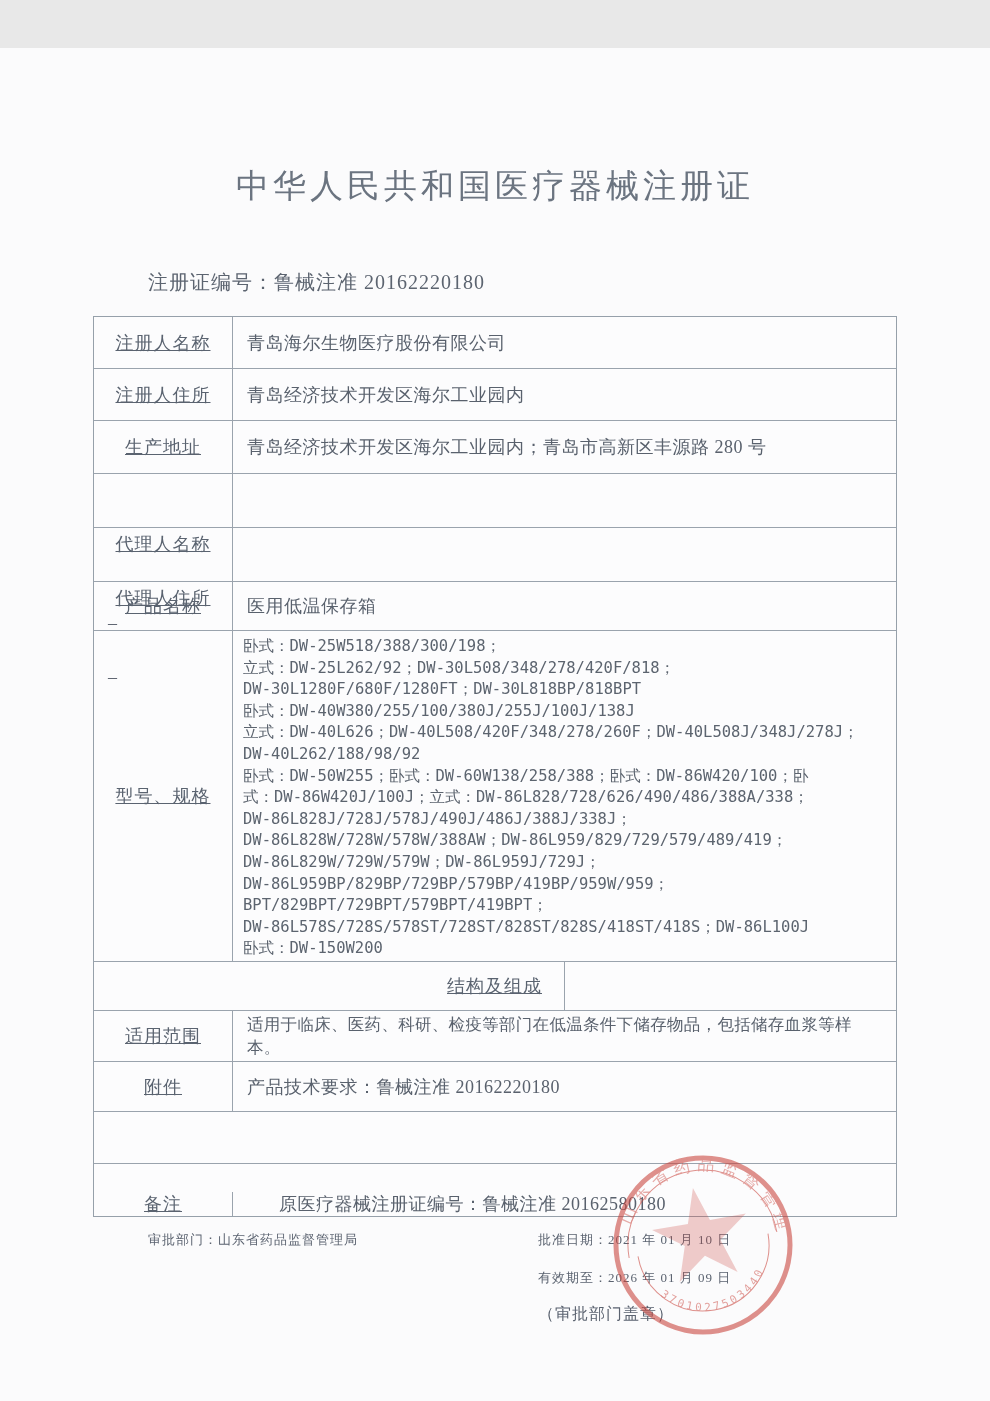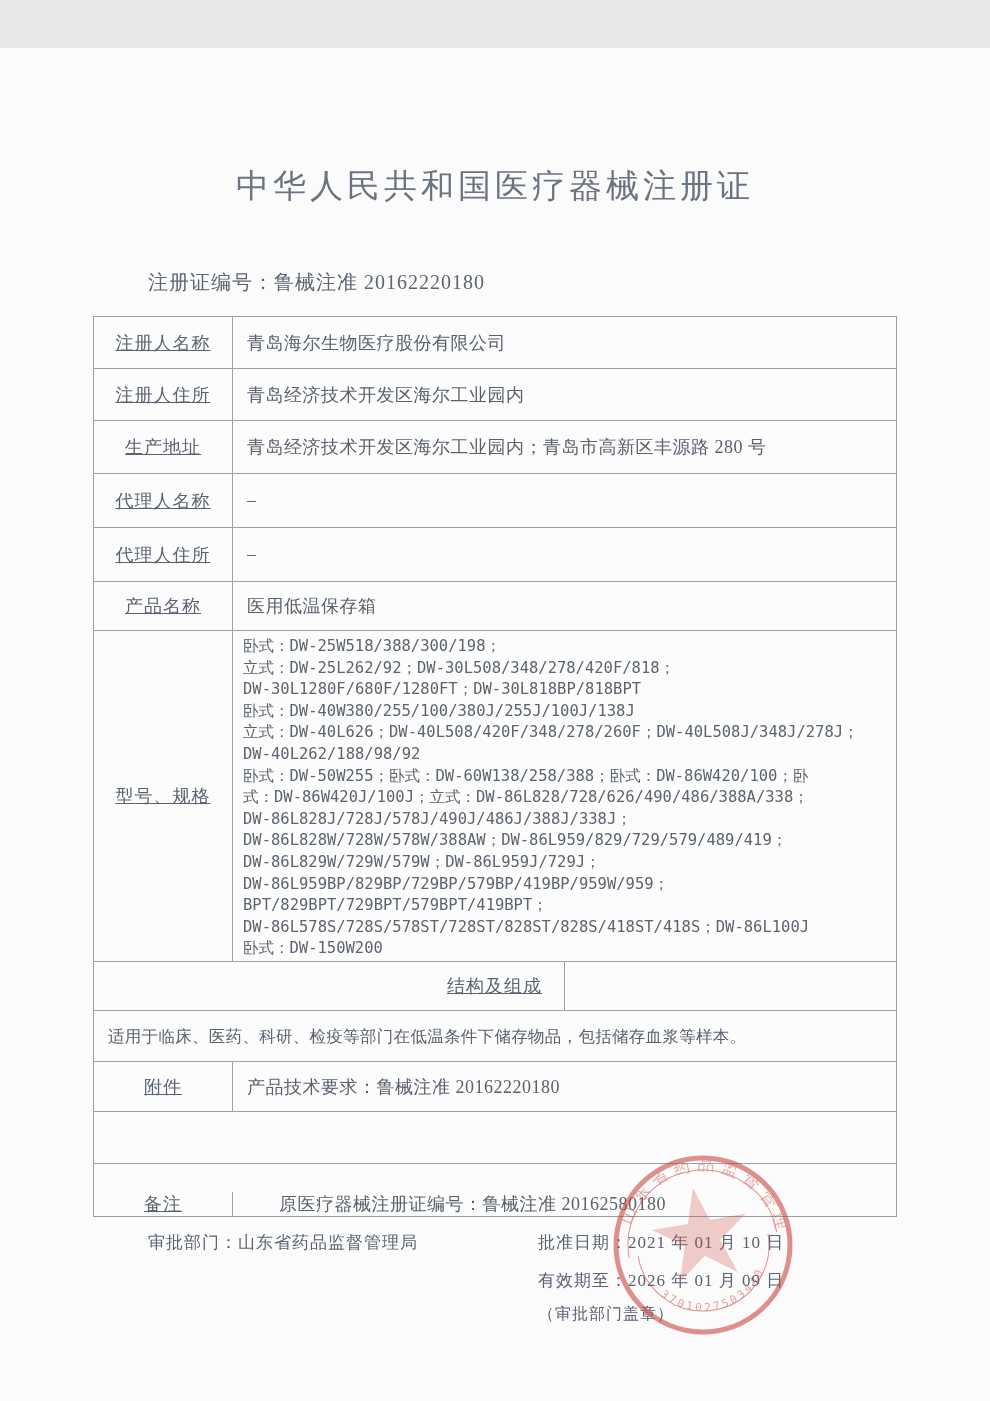--- a/index.html
+++ b/index.html
@@ -31,31 +31,31 @@
     display:flex; align-items:center; justify-content:center;
     font-size:18px; letter-spacing:1px; color:#5a6370; box-sizing:border-box;
     text-align:center;
     text-decoration:underline;
   }
   .val{
     flex:1; display:flex; align-items:center;
     padding:0 14px; font-size:18px; color:#59616d; box-sizing:border-box;
     letter-spacing:0.5px;
   }
-  .h52{height:52px;} .h53{height:53px;} .h54{height:54px;}
+  .h52{height:52px;} .h53{height:53px;} .h54{height:54px;flex-direction:column;}
   .h49{height:49px;justify-content:center;} .h50{height:50px;} .h51{height:51px;} .h331{height:331px;}
   .val.small{font-size:16.5px; line-height:23px; letter-spacing:0.3px;}
   .val.models{
     display:block; padding:5px 10px 0 10px;
     font-family:"DejaVu Sans Mono","Liberation Mono",monospace;
     font-size:15.5px; line-height:21.6px; color:#5c646f;
     letter-spacing:0px; white-space:nowrap;
   }
   .val.indent{padding-left:46px;}
-  .footer-item{position:absolute; font-size:17px; color:#5b6370; letter-spacing:1px;}
+  .footer-item{position:absolute; font-size:13px; color:#5b6370; letter-spacing:1px;}
   .fi-dept{left:148px; top:1183px;}
   .fi-date{left:538px; top:1183px;}
   .fi-valid{left:538px; top:1221px;}
   .fi-seal{left:538px; top:1256px; font-size:16px;}
   .stamp{
     position:absolute; left:592px; top:1086px; width:222px; height:222px;
     opacity:0.58; filter:blur(0.3px); pointer-events:none;
   }
 </style>
 </head>
@@ -118,20 +118,21 @@
         <div>DW-86L578S/728S/578ST/728ST/828ST/828S/418ST/418S；DW-86L100J</div>
         <div>卧式：DW-150W200</div>
       </div>
     </div>
 
     <div class="row h49">
       <div class="lbl">结构及组成</div>
     </div>
 
     <div class="row h51">
+      <div class="lbl">适用范围</div>
       <div class="val small">适用于临床、医药、科研、检疫等部门在低温条件下储存物品，包括储存血浆等样本。</div>
     </div>
 
     <div class="row h50">
       <div class="lbl">附件</div>
       <div class="val">产品技术要求：鲁械注准 20162220180</div>
     </div>
 
     <div class="row h52">
       <div class="val"></div>

